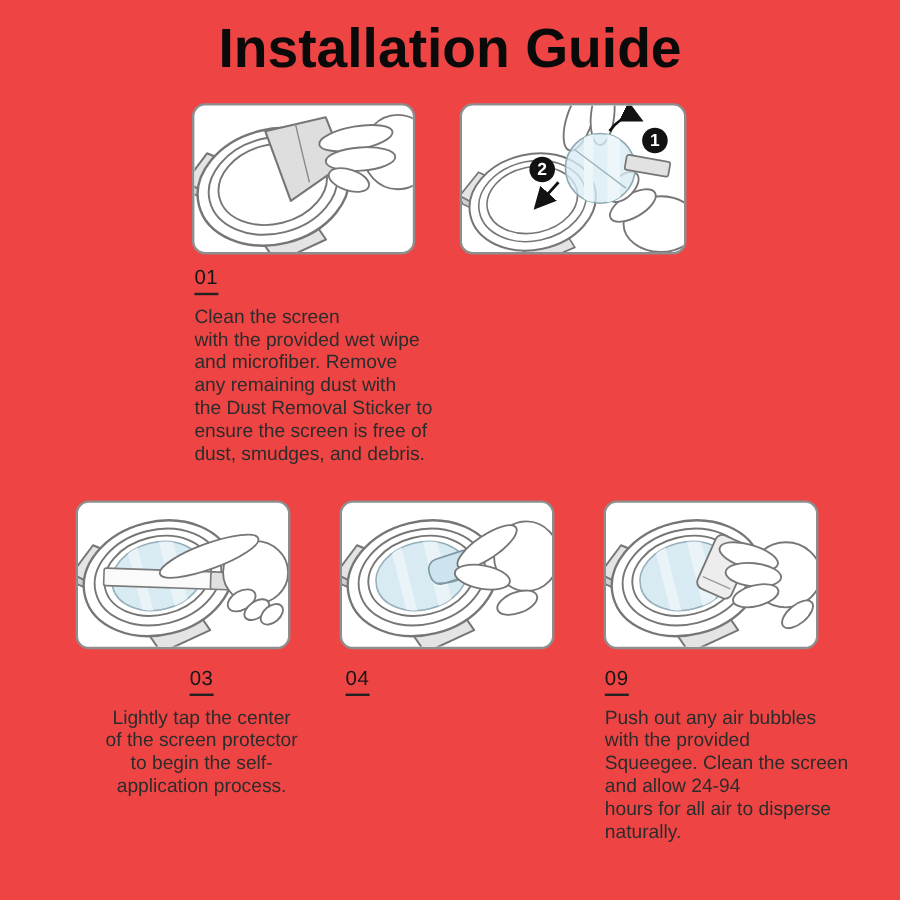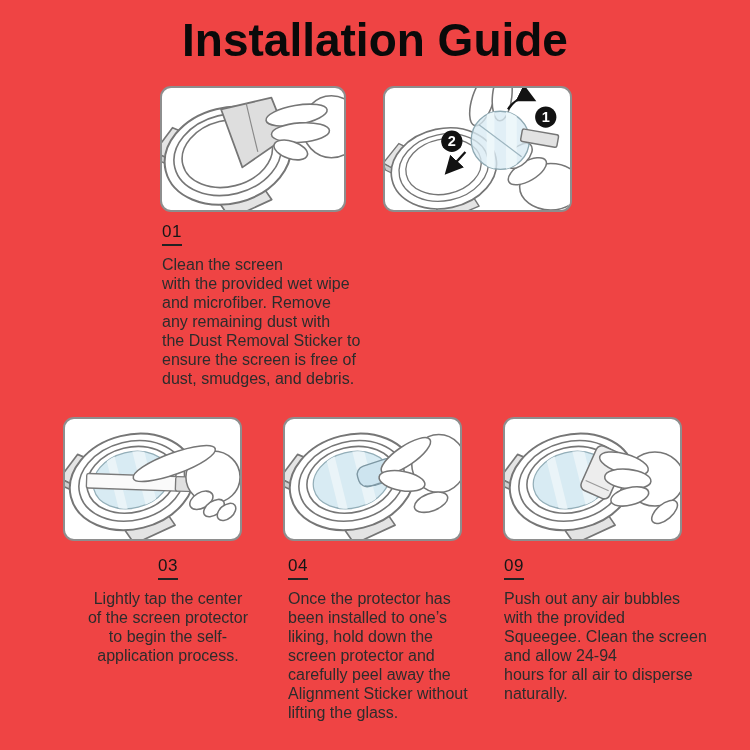--- a/index.html
+++ b/index.html
@@ -217,27 +217,20 @@
   </div>
   <div class="caption" id="cap3">
     <span class="step-num">03</span>
     <div class="step-text">Lightly tap the center
 of the screen protector
 to begin the self-
 application process.</div>
   </div>
   <div class="caption" id="cap4">
     <span class="step-num">04</span>
-    <div class="step-text">Once the protector has
-been installed to one’s
-liking, hold down the
-screen protector and
-carefully peel away the
-Alignment Sticker without
-lifting the glass.</div>
   </div>
   <div class="caption" id="cap5">
     <span class="step-num">09</span>
     <div class="step-text">Push out any air bubbles
 with the provided
 Squeegee. Clean the screen
 and allow 24-94
 hours for all air to disperse
 naturally.</div>
   </div>

